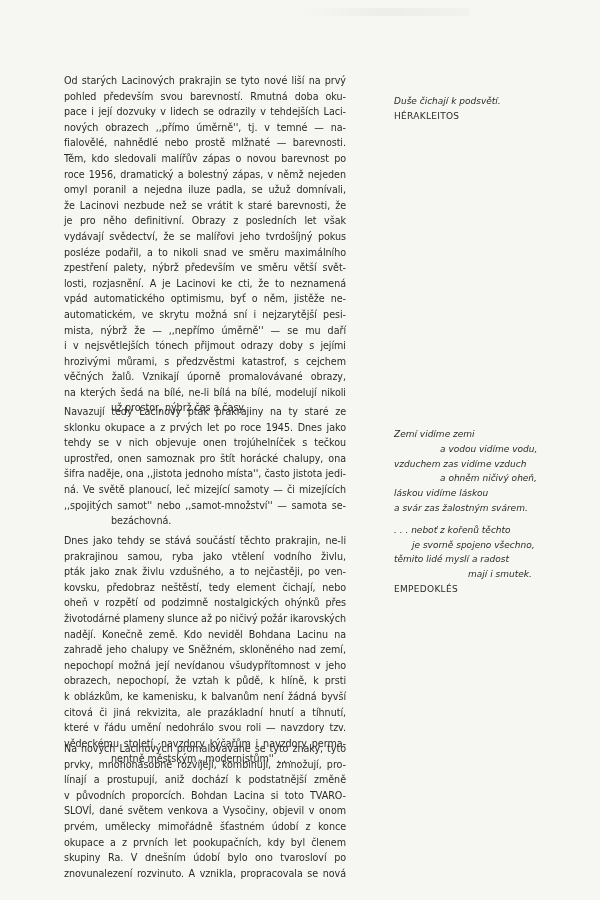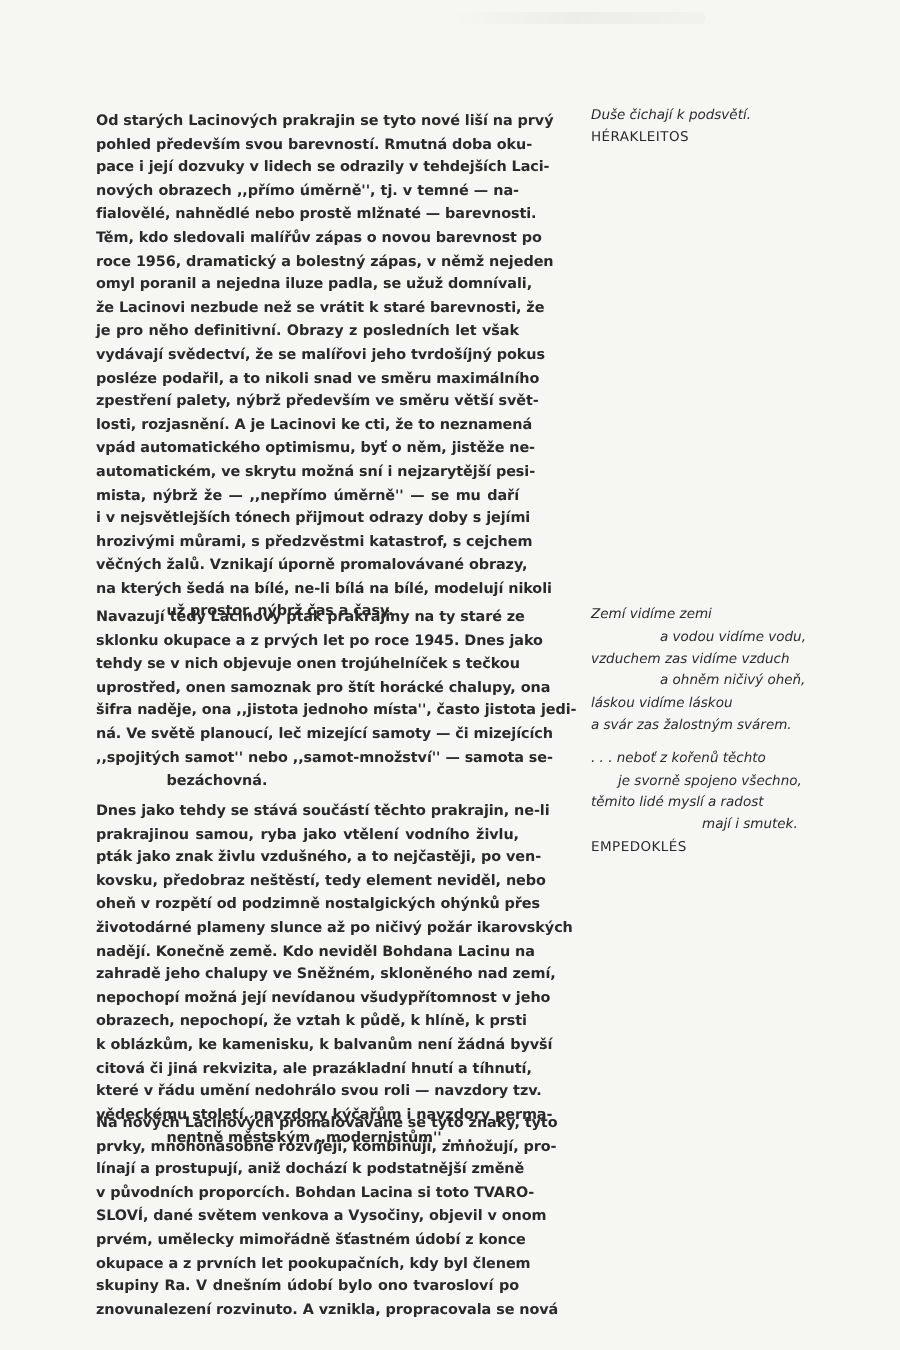--- a/index.html
+++ b/index.html
@@ -20,21 +20,20 @@
       inset: 0;
     }
     .main-col {
       position: absolute;
       left: 64px;
       width: 282px;
       font-size: 9.6px;
       line-height: 15.6px;
       text-align: justify;
       letter-spacing: -0.05px;
-      font-weight: bold;
     }
     .main-col p {
       margin: 0;
     }
     .line {
       display: block;
       text-align: justify;
       text-align-last: justify;
       white-space: nowrap;
       overflow: visible;
@@ -44,20 +43,21 @@
       padding-left: 47px;
     }
     .side-col {
       position: absolute;
       left: 394px;
       width: 180px;
       font-size: 9px;
       line-height: 14.8px;
       font-style: italic;
       color: #2a2a2a;
+      margin-top: 24px;
     }
     .side-col .author {
       font-style: normal;
       letter-spacing: 0.3px;
     }
     .verse-line {
       display: block;
       white-space: nowrap;
     }
     .indent-1 { padding-left: 46px; }
@@ -118,21 +118,21 @@
       <span class="line">,,spojitých samot'' nebo ,,samot-množství'' — samota se-</span>
       <span class="line last">bezáchovná.</span>
     </p>
   </div>
 
   <div class="main-col" style="top:533px;">
     <p>
       <span class="line">Dnes jako tehdy se stává součástí těchto prakrajin, ne-li</span>
       <span class="line">prakrajinou samou, ryba jako vtělení vodního živlu,</span>
       <span class="line">pták jako znak živlu vzdušného, a to nejčastěji, po ven-</span>
-      <span class="line">kovsku, předobraz neštěstí, tedy element neviděl, nebo</span>
+      <span class="line">kovsku, předobraz neštěstí, tedy element čichají, nebo</span>
       <span class="line">oheň v rozpětí od podzimně nostalgických ohýnků přes</span>
       <span class="line">životodárné plameny slunce až po ničivý požár ikarovských</span>
       <span class="line">nadějí. Konečně země. Kdo neviděl Bohdana Lacinu na</span>
       <span class="line">zahradě jeho chalupy ve Sněžném, skloněného nad zemí,</span>
       <span class="line">nepochopí možná její nevídanou všudypřítomnost v jeho</span>
       <span class="line">obrazech, nepochopí, že vztah k půdě, k hlíně, k prsti</span>
       <span class="line">k oblázkům, ke kamenisku, k balvanům není žádná byvší</span>
       <span class="line">citová či jiná rekvizita, ale prazákladní hnutí a tíhnutí,</span>
       <span class="line">které v řádu umění nedohrálo svou roli — navzdory tzv.</span>
       <span class="line">vědeckému století, navzdory kýčařům i navzdory perma-</span>

